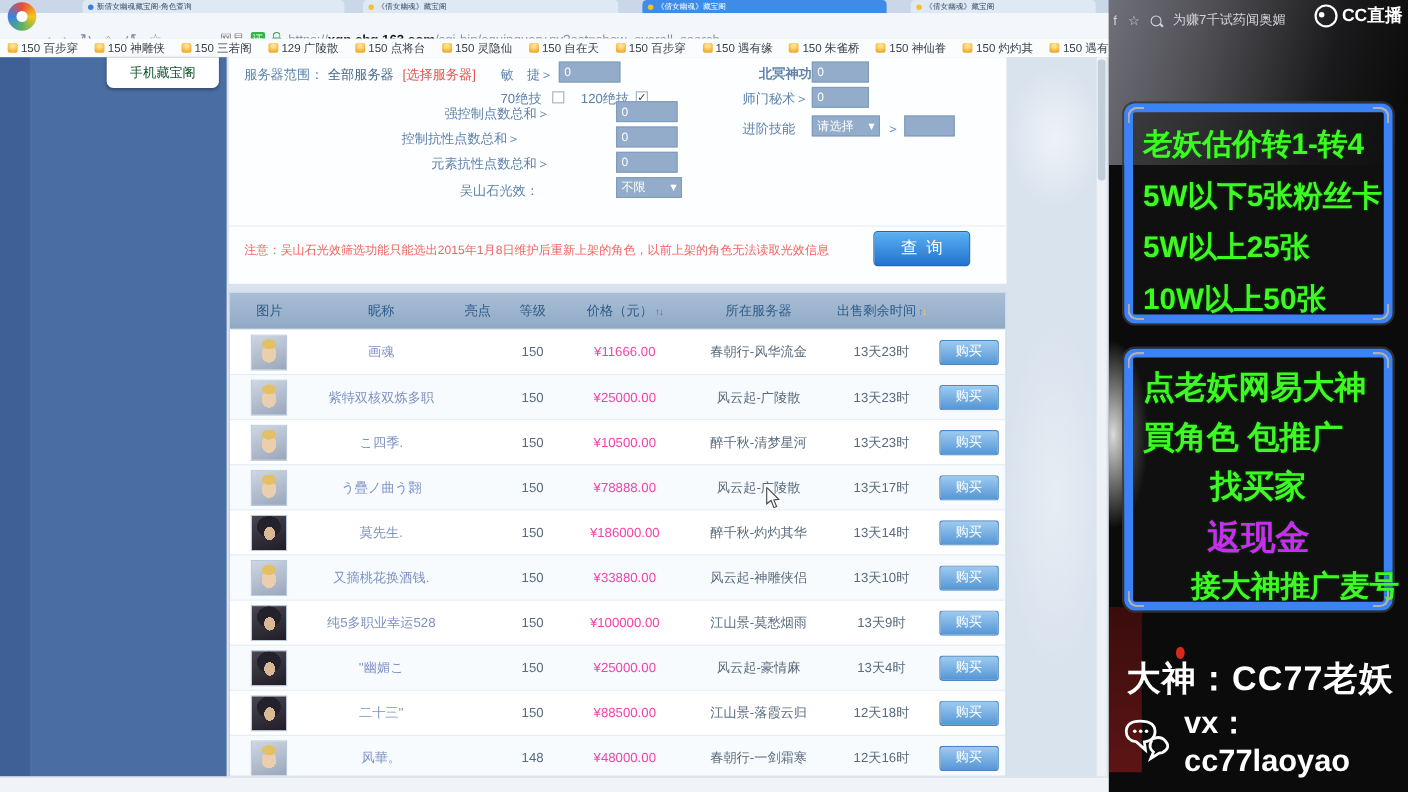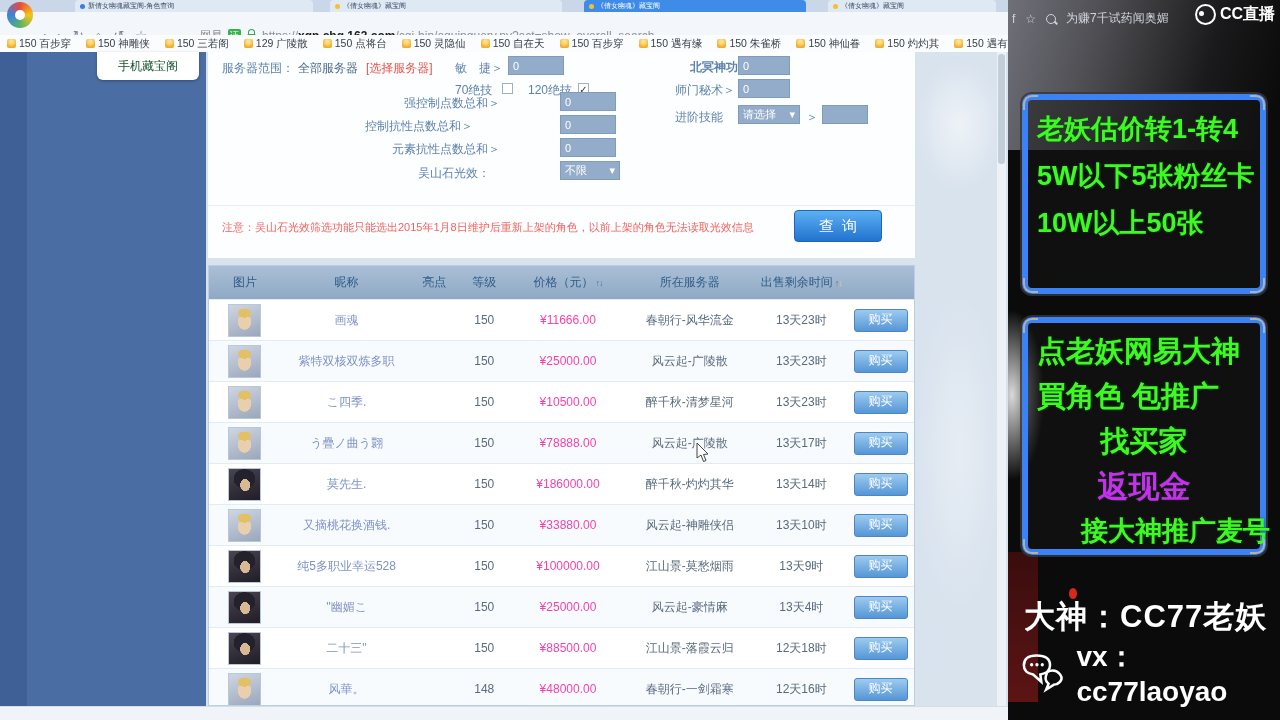--- a/index.html
+++ b/index.html
@@ -89,21 +89,21 @@
   #olight{position:absolute;left:0;top:0;width:272px;height:150px;
     background:linear-gradient(105deg,#70707a 0%,#4a4a4e 35%,#1a1a1c 70%,#0b0b0b 95%)}
   #owhite{position:absolute;left:-28px;top:310px;width:64px;height:170px;background:radial-gradient(closest-side,rgba(255,255,255,.85),transparent)}
   #ored{position:absolute;left:0;top:552px;width:30px;height:150px;background:linear-gradient(180deg,#3a0d0d,#5c1414)}
   #remnant{position:absolute;left:4px;top:10px;display:flex;align-items:center;gap:10px;color:#cfd3da;font-size:12px}
   .mag{position:relative;width:8px;height:8px;border:1.5px solid #cfd3da;border-radius:50%}
   .mag:after{content:"";position:absolute;left:7px;top:7px;width:4px;height:1.5px;background:#cfd3da;transform:rotate(45deg)}
   #cclogo{position:absolute;right:5px;top:4px;display:flex;align-items:center;gap:4px;font-weight:bold;font-size:16px;color:#fff}
   .ccicon{position:relative;width:17px;height:17px;border:2.5px solid #fff;border-radius:50%}
   .ccicon:after{content:"";position:absolute;left:2px;top:5px;width:5px;height:5px;border-radius:50%;background:#fff}
-  .opanel{position:absolute;left:14px;width:244px;border:6px solid #3b82f6;border-radius:10px;
+  .opanel{position:absolute;left:14px;width:244px;border:8px solid #3b82f6;border-radius:10px;
     background:rgba(22,22,22,.5);box-shadow:0 0 0 2px rgba(55,55,55,.8);box-sizing:border-box;padding-top:6px}
   #opanel1{top:94px;height:200px}
   #opanel2{top:317px;height:238px}
   .corn{position:absolute;width:13px;height:13px;border:2px solid #b0b0b0}
   .corn.tl{left:-5px;top:-5px;border-right:none;border-bottom:none;border-top-left-radius:9px}
   .corn.tr{right:-5px;top:-5px;border-left:none;border-bottom:none;border-top-right-radius:9px}
   .corn.bl{left:-5px;bottom:-5px;border-right:none;border-top:none;border-bottom-left-radius:9px}
   .corn.br{right:-5px;bottom:-5px;border-left:none;border-top:none;border-bottom-right-radius:9px}
   .oline{font-weight:bold;white-space:nowrap;padding-left:9px;text-shadow:0 0 3px rgba(0,90,0,.7)}
   #dashen{position:absolute;left:16px;top:596px;font-size:31px;font-weight:bold;letter-spacing:1px}
@@ -456,20 +456,21 @@
       <span>CC直播</span>
     </div>
 
     <div id="opanel1" class="opanel">
       <span class="corn tl"></span>
         <span class="corn tr"></span>
         <span class="corn bl"></span>
         <span class="corn br"></span>
     <div class="oline" style="color: rgb(61, 251, 34); font-size: 27px; line-height: 47px;">老妖估价转1-转4</div>
         <div class="oline" style="color: rgb(61, 251, 34); font-size: 27px; line-height: 47px;">5W以下5张粉丝卡</div>
+        <div class="oline" style="color: rgb(61, 251, 34); font-size: 27px; line-height: 47px;">5W以上25张</div>
         <div class="oline" style="color: rgb(61, 251, 34); font-size: 27px; line-height: 47px;">10W以上50张</div>
       </div>
     <div id="opanel2" class="opanel">
       <span class="corn tl"></span>
         <span class="corn tr"></span>
         <span class="corn bl"></span>
         <span class="corn br"></span>
     <div class="oline" style="color: rgb(61, 251, 34); font-size: 29px; line-height: 45px; text-align: left;">点老妖网易大神</div>
         <div class="oline" style="color: rgb(61, 251, 34); font-size: 29px; line-height: 45px; text-align: left;">買角色 包推广</div>
         <div class="oline" style="color: rgb(61, 251, 34); font-size: 29px; line-height: 45px; text-align: center; padding-left: 0px;">找买家</div>

